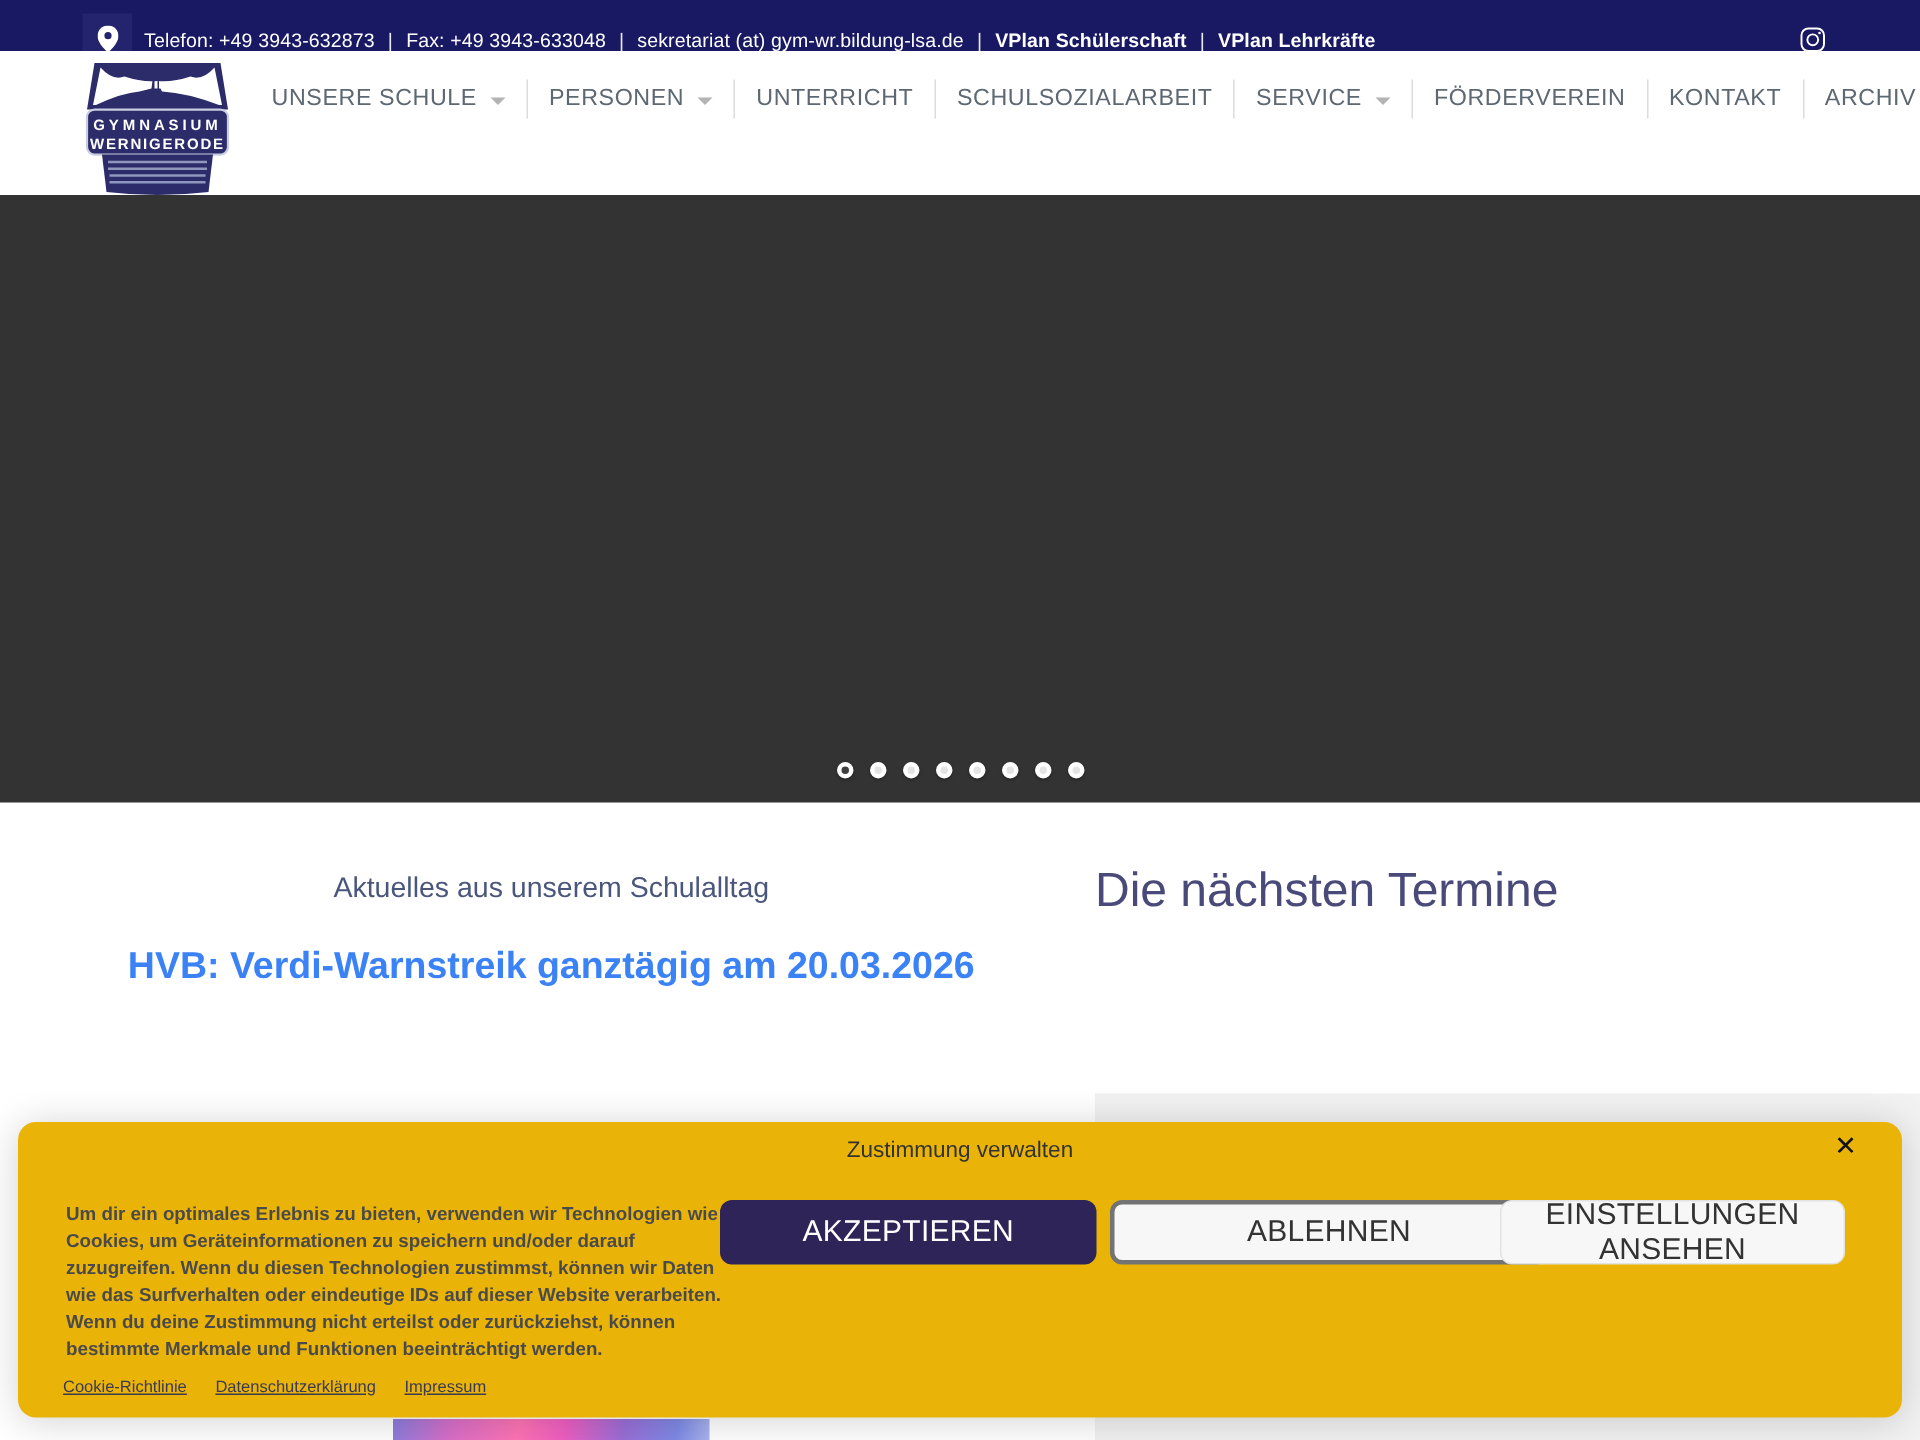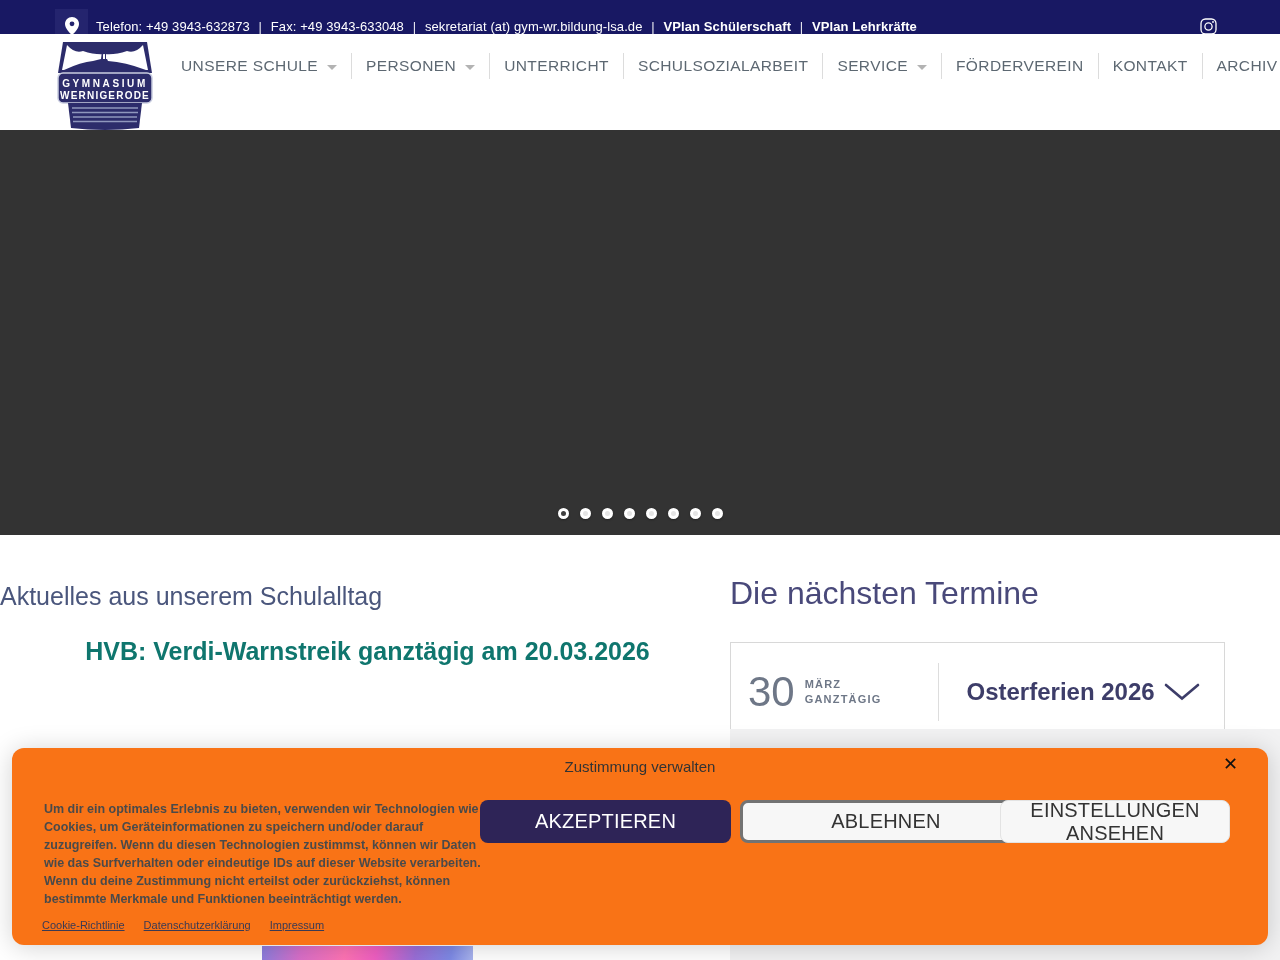--- a/index.html
+++ b/index.html
@@ -32,41 +32,41 @@
   .dots { position:absolute; left:0; bottom:16px; width:100%; display:flex;
           justify-content:center; gap:11px; }
   .dot { width:11px; height:11px; border-radius:50%; background:#e4e4e4;
          border:3px solid #ffffff; cursor:pointer; box-shadow:0 1px 2px rgba(0,0,0,.35); }
   .dot.active { background:#3f3f3f; }
 
   
   .content { position:absolute; left:0; top:535px; width:1280px; }
   .news-col { position:absolute; left:0; top:0; width:735px; }
   .news-title { margin:40px 0 0 55px; font-size:26px; font-weight:400; color:#4a567c; }
-  .news-sub { margin-top:47px; font-size:25px; font-weight:400; color:#4a567c; }
-  .news-alert { margin-top:26px; text-align:center; font-size:25px; font-weight:700; color:#0f766e; }
+  .news-sub { margin-top:47px; text-align:center; font-size:19px; font-weight:400; color:#4a567c; }
+  .news-alert { margin-top:26px; text-align:center; font-size:25px; font-weight:700; color:#3b82f6; }
 
   .events-col { position:absolute; left:730px; top:0; width:495px; }
   .events-title { margin-top:40px; font-size:32px; font-weight:400; color:#49497a; }
   .event-card { margin-top:30px; height:99px; background:#fff; border:1px solid #d8d8d8;
                 display:flex; align-items:center; cursor:pointer; }
   .event-day { margin-left:17px; font-size:42px; color:#6e7787; line-height:1; }
   .event-when { margin-left:10px; font-size:11px; font-weight:700; letter-spacing:1.2px;
                 color:#6e7787; line-height:15px; }
   .event-divider { width:1px; height:58px; background:#ddd; margin-left:56px; }
   .event-name { margin-left:28px; font-size:24px; font-weight:700; color:#3d3d69; }
   .event-chevron { margin-left:auto; margin-right:24px; display:flex; }
 
   .events-bg { position:absolute; left:730px; top:729px; width:550px; height:231px; background:#f2f2f3; }
   .thumb { position:absolute; left:262px; top:946px; width:211px; height:60px;
            background:linear-gradient(100deg,#8a7ede 0%,#d96fc9 18%,#ff74b4 38%,#f05fc2 52%,#9a6fd8 70%,#7e8ae6 86%,#b9c4f2 100%); }
 
   
   .cookie-modal { position:absolute; left:12px; top:748px; width:1256px; height:197px;
-                  background:#f97316; border-radius:12px; box-shadow:0 2px 26px rgba(0,0,0,.18); z-index:50; }
+                  background:#eab308; border-radius:12px; box-shadow:0 2px 26px rgba(0,0,0,.18); z-index:50; }
   .cookie-title { position:absolute; top:10px; left:0; width:100%; text-align:center;
                   font-size:15px; color:#333; }
   .cookie-close { position:absolute; top:7px; right:30px; font-size:18px; font-weight:700;
                   color:#111; cursor:pointer; line-height:1; }
   .cookie-body { position:absolute; left:32px; top:52px; width:440px; font-size:12.5px;
                  line-height:18px; color:#4a4a4a;font-weight:bold; }
   .cookie-btn { position:absolute; top:52px; height:43px; border-radius:8px; border:none;
                 font-family:inherit; font-size:20px; letter-spacing:.2px; cursor:pointer;
                 display:flex; align-items:center; justify-content:center; }
   .btn-accept { left:468px; width:251px; background:#2e2457; color:#fff; }
@@ -178,34 +178,20 @@
   </div>
 
   <main class="content">
     <section class="news-col">
       <h3 class="news-sub">Aktuelles aus unserem Schulalltag</h3>
       <h3 class="news-alert">HVB: Verdi-Warnstreik ganztägig am 20.03.2026</h3>
     </section>
 
     <section class="events-col">
       <h2 class="events-title">Die nächsten Termine</h2>
-      <div class="event-card">
-        <span class="event-day">30</span>
-        <span class="event-when">
-          <span>MÄRZ</span><br>
-          <span>GANZTÄGIG</span>
-        </span>
-        <span class="event-divider"></span>
-        <span class="event-name">Osterferien 2026</span>
-        <span class="event-chevron">
-          <svg width="36" height="18" viewBox="0 0 36 18" fill="none" stroke="#3d3d69" stroke-width="2.6" stroke-linecap="round">
-            <polyline points="2,2 18,15.5 34,2"></polyline>
-          </svg>
-        </span>
-      </div>
     </section>
   </main>
 
   <div class="events-bg"></div>
   <div class="thumb"></div>
 
   <div class="cookie-modal">
     <div class="cookie-title">Zustimmung verwalten</div>
     <div class="cookie-close">✕</div>
     <p class="cookie-body">Um dir ein optimales Erlebnis zu bieten, verwenden wir Technologien wie Cookies, um Geräteinformationen zu speichern und/oder darauf zuzugreifen. Wenn du diesen Technologien zustimmst, können wir Daten wie das Surfverhalten oder eindeutige IDs auf dieser Website verarbeiten. Wenn du deine Zustimmung nicht erteilst oder zurückziehst, können bestimmte Merkmale und Funktionen beeinträchtigt werden.</p>

